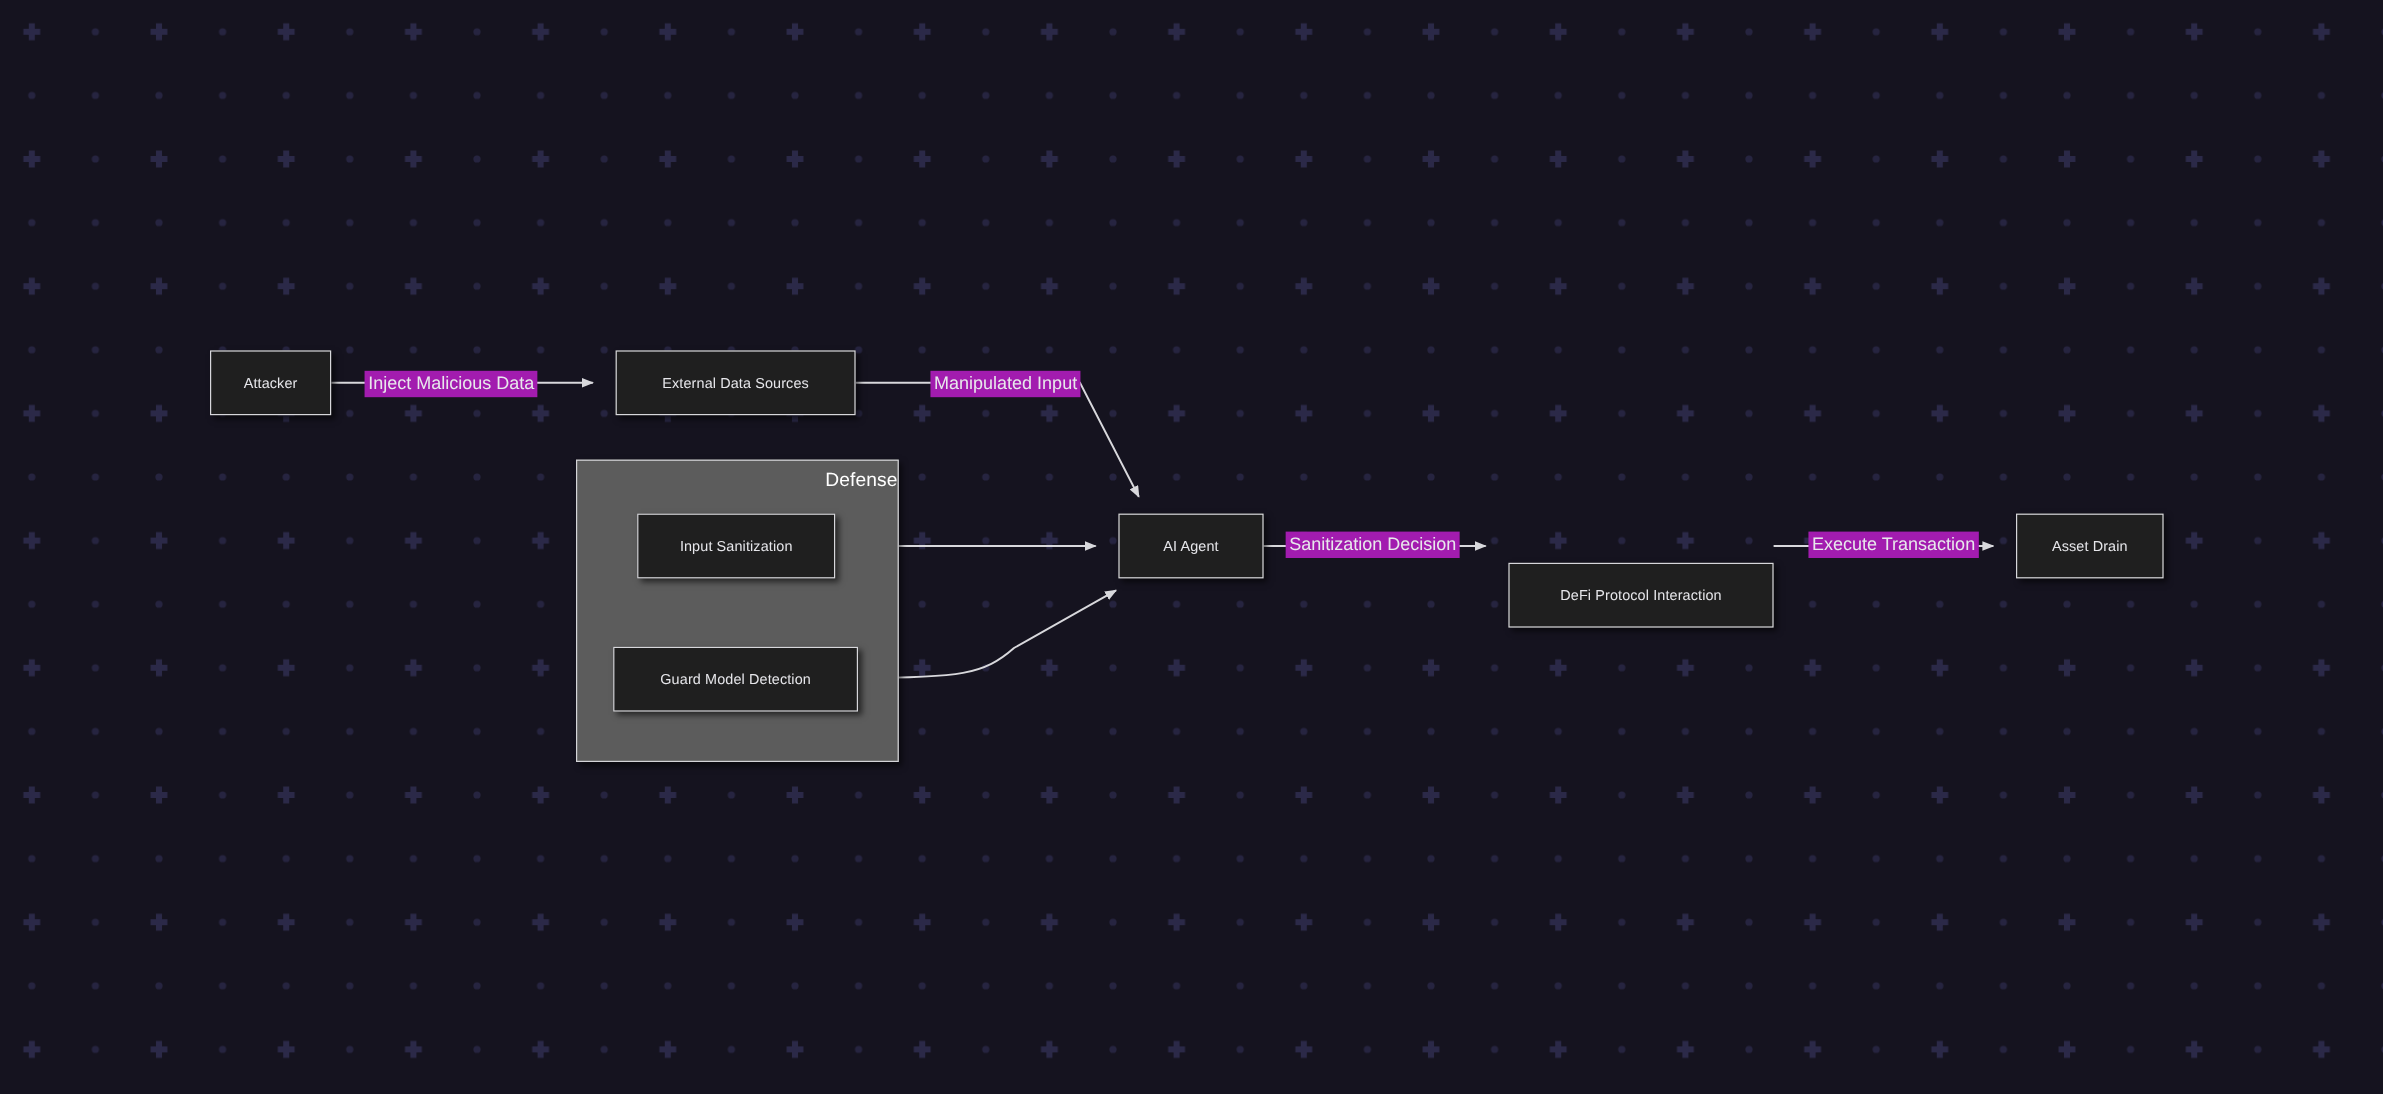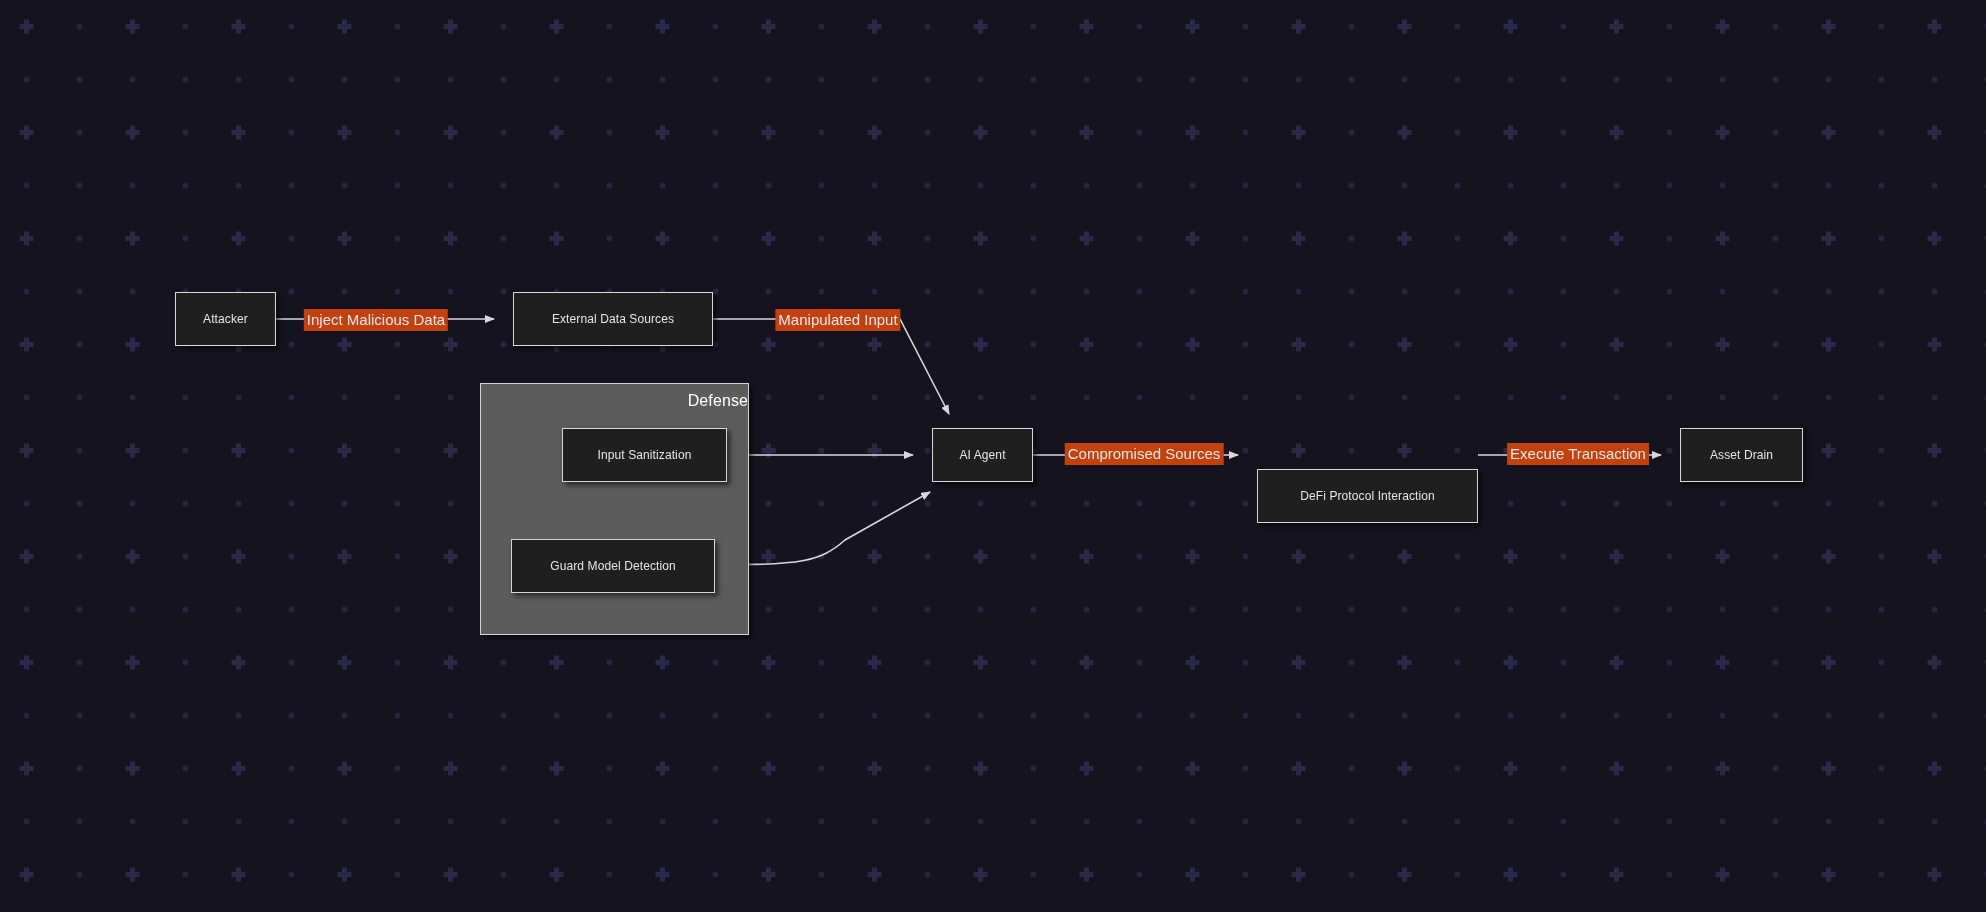--- a/index.html
+++ b/index.html
@@ -75,21 +75,21 @@
   .node-label {
     color: #e6e6ea;
     font-size: 12px;
     white-space: nowrap;
     letter-spacing: .1px;
   }
 
   
   .edge-label {
     position: absolute;
-    background: #c2410c;
+    background: #a21caf;
     color: #e8e8ec;
     font-size: 15px;
     line-height: 20px;
     padding: 1px 3px;
     white-space: nowrap;
     z-index: 7;
     box-sizing: border-box;
     transform: translate(-50%, -50%);
   }
 </style>
@@ -151,41 +151,41 @@
   </div>
 
   <div class="node" style="left:175px; top:292px; width:101px; height:54px;">
     <span class="node-label">Attacker</span>
   </div>
 
   <div class="node" style="left:513px; top:292px; width:200px; height:54px;">
     <span class="node-label">External Data Sources</span>
   </div>
 
-  <div class="node" style="left:531px; top:428px; width:165px; height:54px;margin-left:31px;">
+  <div class="node" style="left:531px; top:428px; width:165px; height:54px;">
     <span class="node-label">Input Sanitization</span>
   </div>
 
   <div class="node" style="left:511px; top:539px; width:204px; height:54px;">
     <span class="node-label">Guard Model Detection</span>
   </div>
 
-  <div class="node" style="left:932px; top:428px; width:101px; height:54px;">
+  <div class="node" style="left:932px; top:428px; width:121px; height:54px;">
     <span class="node-label">AI Agent</span>
   </div>
 
   <div class="node" style="left:1257px; top:423px; width:221px; height:54px;margin-top:46px;">
     <span class="node-label">DeFi Protocol Interaction</span>
   </div>
 
   <div class="node" style="left:1680px; top:428px; width:123px; height:54px;">
     <span class="node-label">Asset Drain</span>
   </div>
 
   <div class="edge-label" style="left:376px; top:320px;">Inject Malicious Data</div>
 
   <div class="edge-label" style="left:838px; top:320px;">Manipulated Input</div>
 
-  <div class="edge-label" style="left:1144px; top:454px;">Compromised Sources</div>
+  <div class="edge-label" style="left:1144px; top:454px;">Sanitization Decision</div>
 
   <div class="edge-label" style="left:1578px; top:454px;">Execute Transaction</div>
 
 </div>
 
 </body></html>

